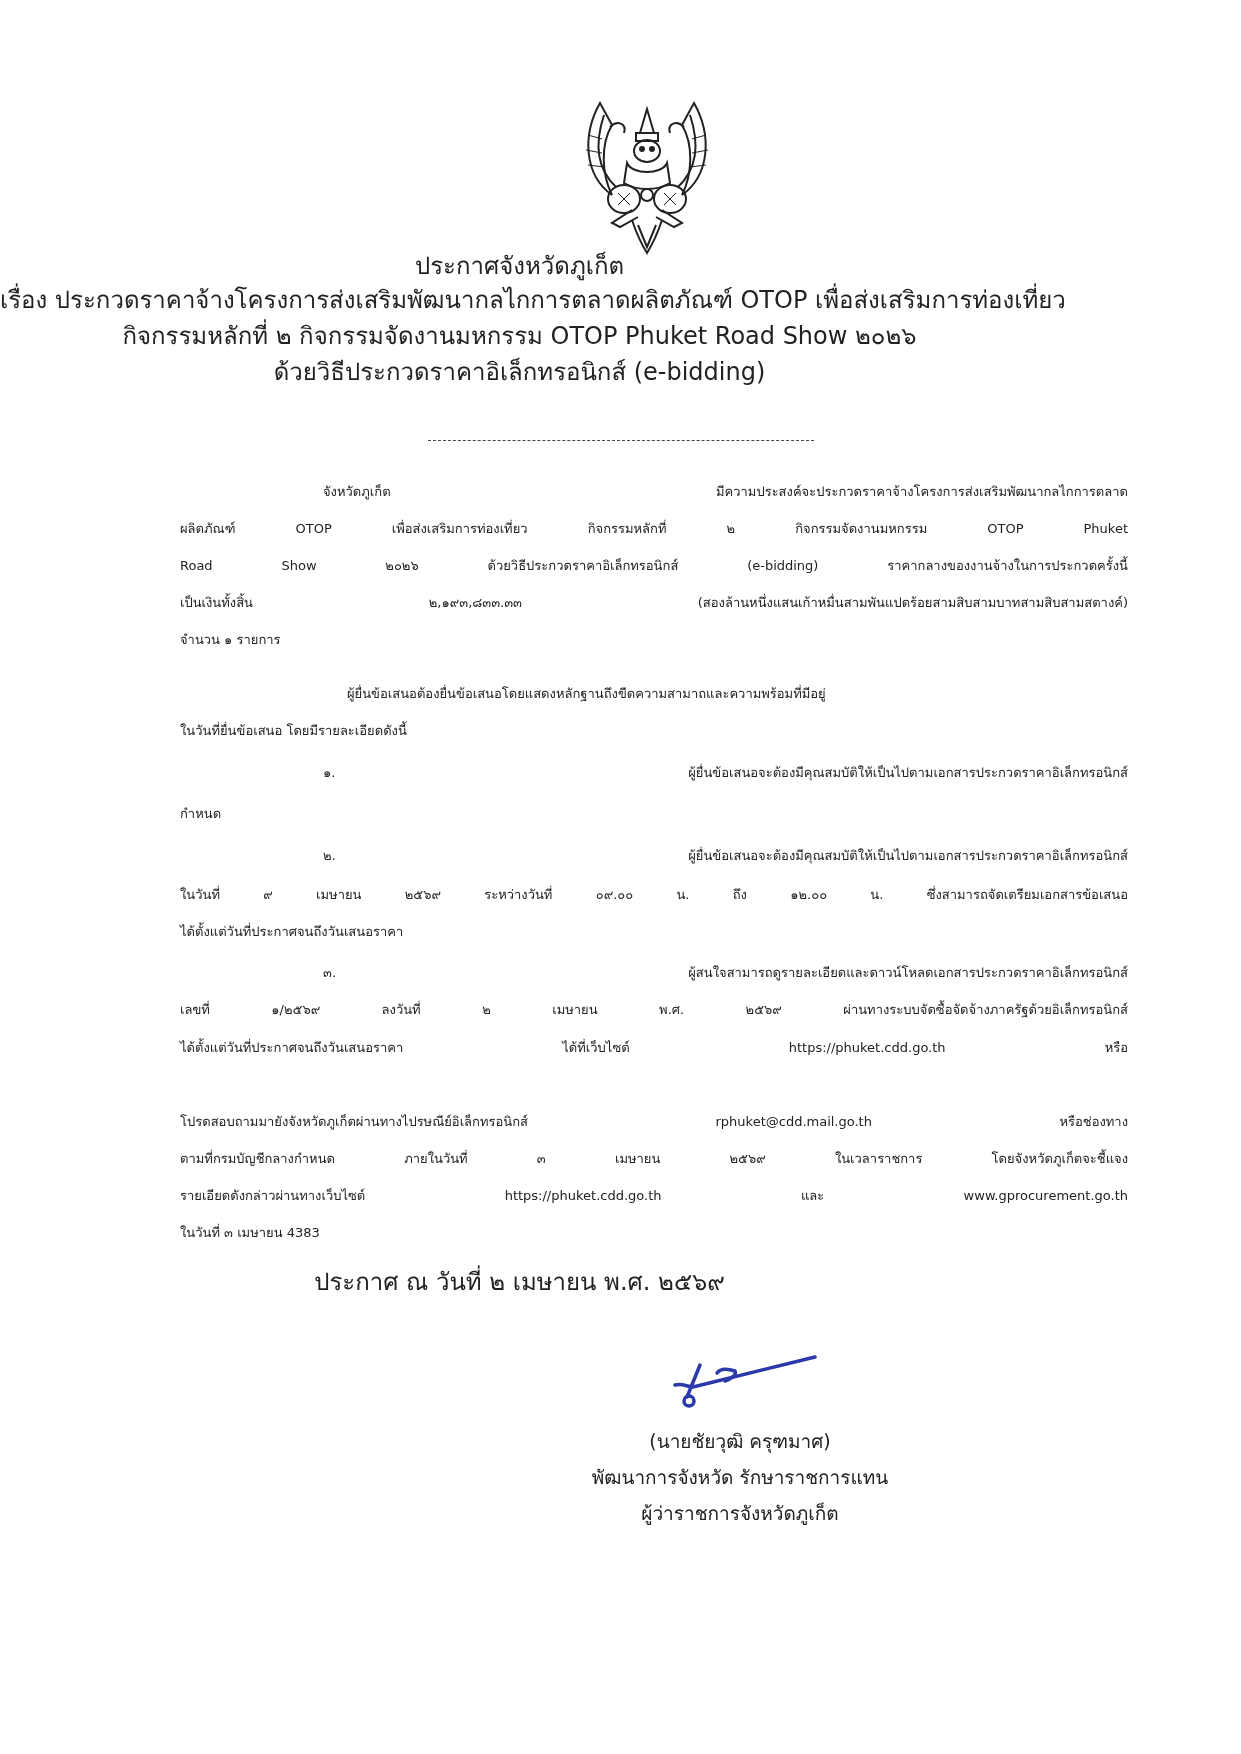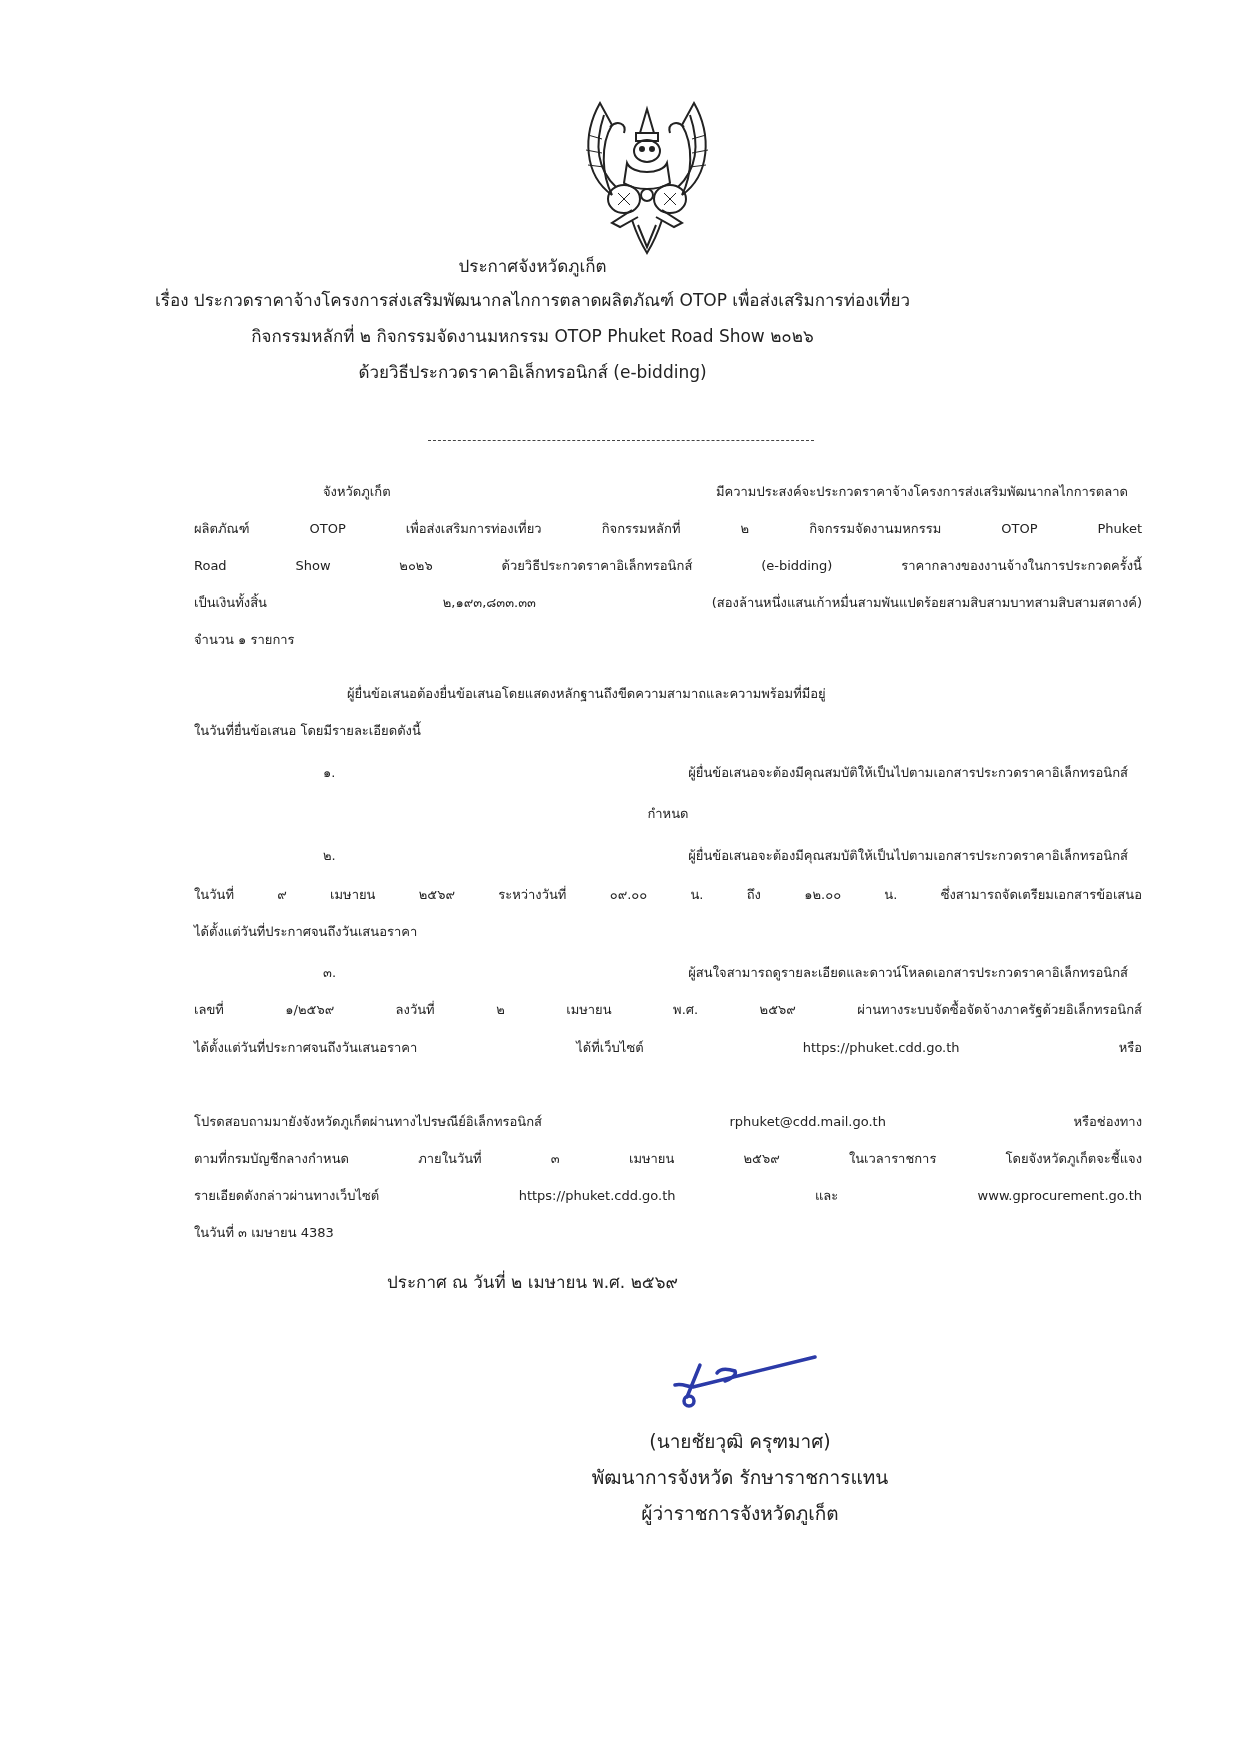--- a/index.html
+++ b/index.html
@@ -1,28 +1,28 @@
 <!DOCTYPE html>
 <html><head>
   <meta charset="utf-8">
   <style>
     html, body { margin: 0; padding: 0; background: #ffffff; }
     body { width: 1241px; height: 1754px; position: relative; overflow: hidden;
            font-family: "DejaVu Sans", "Liberation Sans", sans-serif; color: #222; }
     .page { position: absolute; left: 0; top: 0; width: 1241px; height: 1754px; background: #fff; }
     .emblem { position: absolute; left: 572px; top: 95px; width: 150px; height: 160px; }
-    .center-line { position: absolute; left: 13px; width: 1039px; text-align: center;
-                   font-size: 17px; line-height: 36px; white-space: nowrap; }
+    .center-line { position: absolute; left: 0; width: 1039px; text-align: center;
+                   font-size: 24px; line-height: 36px; white-space: nowrap; }
     .divider { position: absolute; top: 440px; left: 428px; width: 386px; height: 0;
                border-top: 1px dashed #444; }
     .body-line { position: absolute; font-size: 13px; line-height: 36px; white-space: nowrap;
                  letter-spacing: 0px; }
     .justify { text-align: justify; text-align-last: justify; }
     .indent { left: 323px; width: 805px; }
-    .full { left: 180px; width: 948px; margin-left: 14px; }
+    .full { left: 180px; width: 948px; }
     .signature { position: absolute; left: 665px; top: 1335px; width: 170px; height: 80px; }
     .sig-line { position: absolute; left: 540px; width: 400px; text-align: center;
                 font-size: 19px; line-height: 36px; white-space: nowrap; margin-top: 8px; }
   </style>
 </head>
 <body>
 
 <div class="page">
 
   <svg class="emblem" viewBox="0 0 150 160">
@@ -70,21 +70,21 @@
   <div class="body-line indent justify" style="top:474px;">จังหวัดภูเก็ต มีความประสงค์จะประกวดราคาจ้างโครงการส่งเสริมพัฒนากลไกการตลาด</div>
   <div class="body-line full justify" style="top:511px;">ผลิตภัณฑ์ OTOP เพื่อส่งเสริมการท่องเที่ยว กิจกรรมหลักที่ ๒ กิจกรรมจัดงานมหกรรม OTOP Phuket</div>
   <div class="body-line full justify" style="top:548px;">Road Show ๒๐๒๖ ด้วยวิธีประกวดราคาอิเล็กทรอนิกส์ (e-bidding) ราคากลางของงานจ้างในการประกวดครั้งนี้</div>
   <div class="body-line full justify" style="top:585px;">เป็นเงินทั้งสิ้น ๒,๑๙๓,๘๓๓.๓๓ (สองล้านหนึ่งแสนเก้าหมื่นสามพันแปดร้อยสามสิบสามบาทสามสิบสามสตางค์)</div>
   <div class="body-line full" style="top:622px;">จำนวน ๑ รายการ</div>
 
   <div class="body-line indent justify" style="top:676px;margin-left:24px;">ผู้ยื่นข้อเสนอต้องยื่นข้อเสนอโดยแสดงหลักฐานถึงขีดความสามาถและความพร้อมที่มีอยู่</div>
   <div class="body-line full" style="top:713px;">ในวันที่ยื่นข้อเสนอ โดยมีรายละเอียดดังนี้</div>
 
   <div class="body-line indent justify" style="top:755px;">๑. ผู้ยื่นข้อเสนอจะต้องมีคุณสมบัติให้เป็นไปตามเอกสารประกวดราคาอิเล็กทรอนิกส์</div>
-  <div class="body-line full" style="top:796px;text-align:center;">กำหนด</div>
+  <div class="body-line full" style="top:796px;">กำหนด</div>
 
   <div class="body-line indent justify" style="top:838px;">๒. ผู้ยื่นข้อเสนอจะต้องมีคุณสมบัติให้เป็นไปตามเอกสารประกวดราคาอิเล็กทรอนิกส์</div>
   <div class="body-line full justify" style="top:877px;">ในวันที่ ๙ เมษายน ๒๕๖๙ ระหว่างวันที่ ๐๙.๐๐ น. ถึง ๑๒.๐๐ น. ซึ่งสามารถจัดเตรียมเอกสารข้อเสนอ</div>
   <div class="body-line full" style="top:914px;">ได้ตั้งแต่วันที่ประกาศจนถึงวันเสนอราคา</div>
 
   <div class="body-line indent justify" style="top:955px;">๓. ผู้สนใจสามารถดูรายละเอียดและดาวน์โหลดเอกสารประกวดราคาอิเล็กทรอนิกส์</div>
   <div class="body-line full justify" style="top:992px;">เลขที่ ๑/๒๕๖๙ ลงวันที่ ๒ เมษายน พ.ศ. ๒๕๖๙ ผ่านทางระบบจัดซื้อจัดจ้างภาครัฐด้วยอิเล็กทรอนิกส์</div>
   <div class="body-line full justify" style="top:1030px;">ได้ตั้งแต่วันที่ประกาศจนถึงวันเสนอราคา ได้ที่เว็บไซต์ https://phuket.cdd.go.th หรือ</div>
   <div class="body-line full justify" style="top:1104px;">โปรดสอบถามมายังจังหวัดภูเก็ตผ่านทางไปรษณีย์อิเล็กทรอนิกส์ rphuket@cdd.mail.go.th หรือช่องทาง</div>
   <div class="body-line full justify" style="top:1141px;">ตามที่กรมบัญชีกลางกำหนด ภายในวันที่ ๓ เมษายน ๒๕๖๙ ในเวลาราชการ โดยจังหวัดภูเก็ตจะชี้แจง</div>

